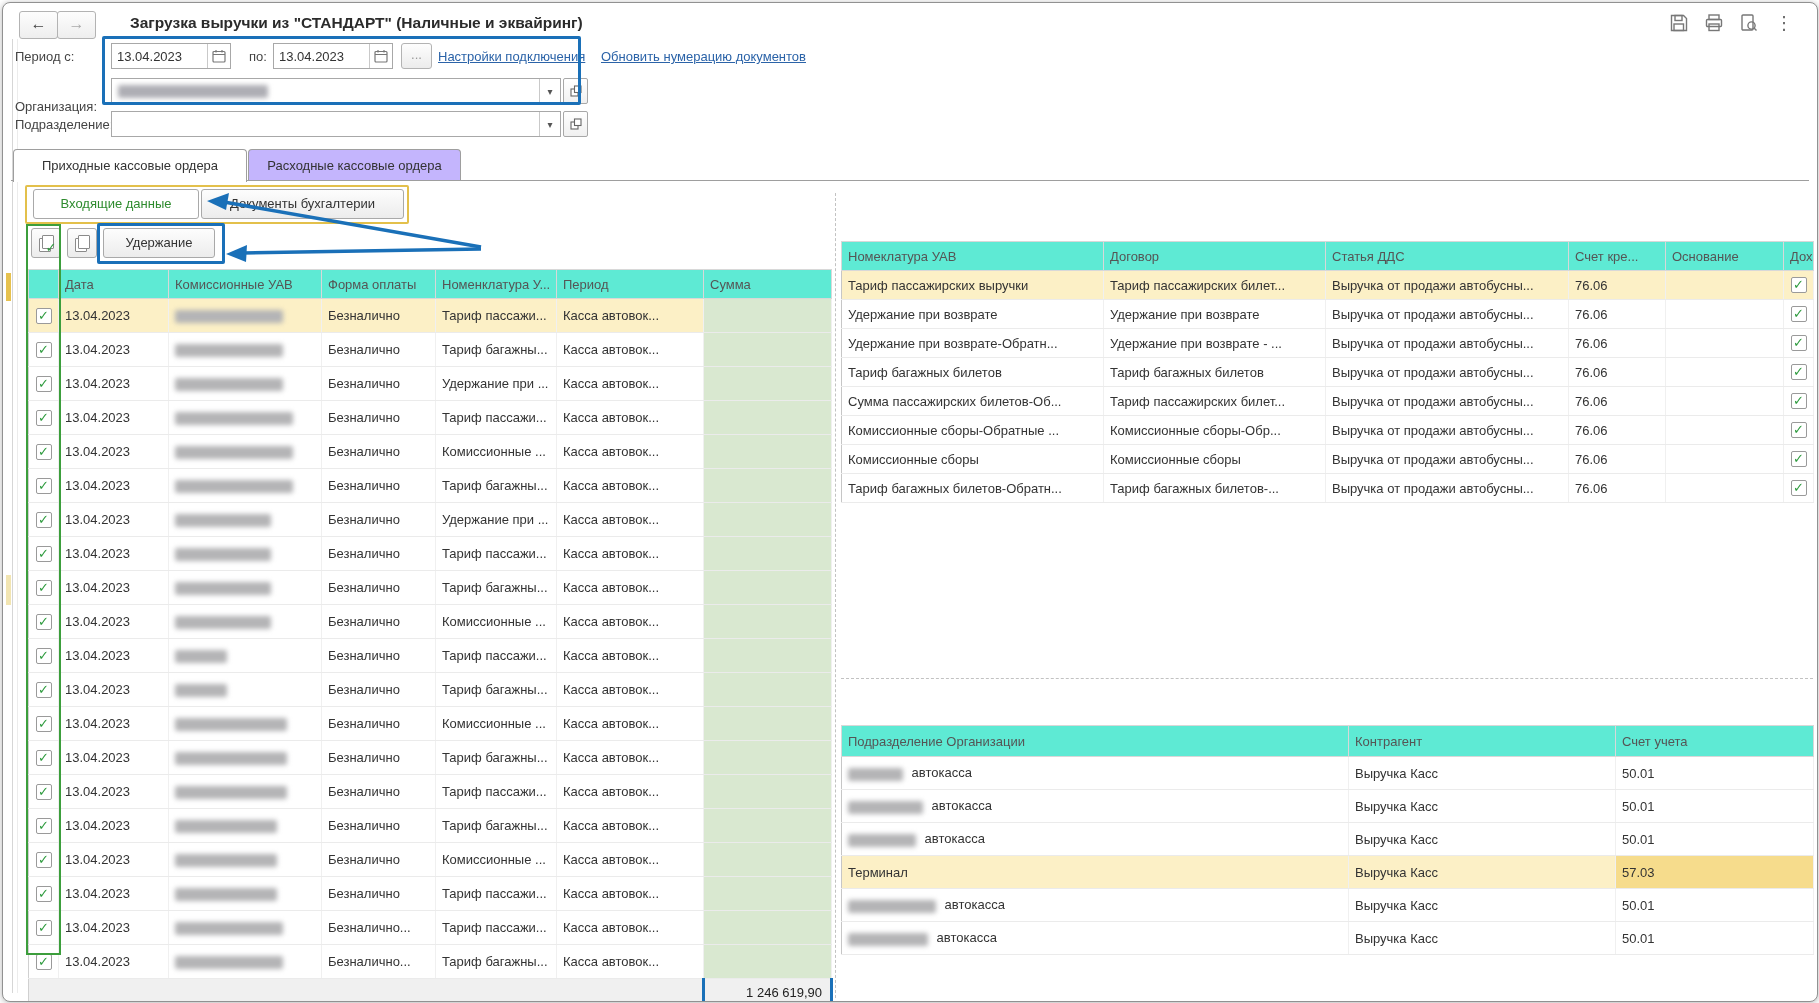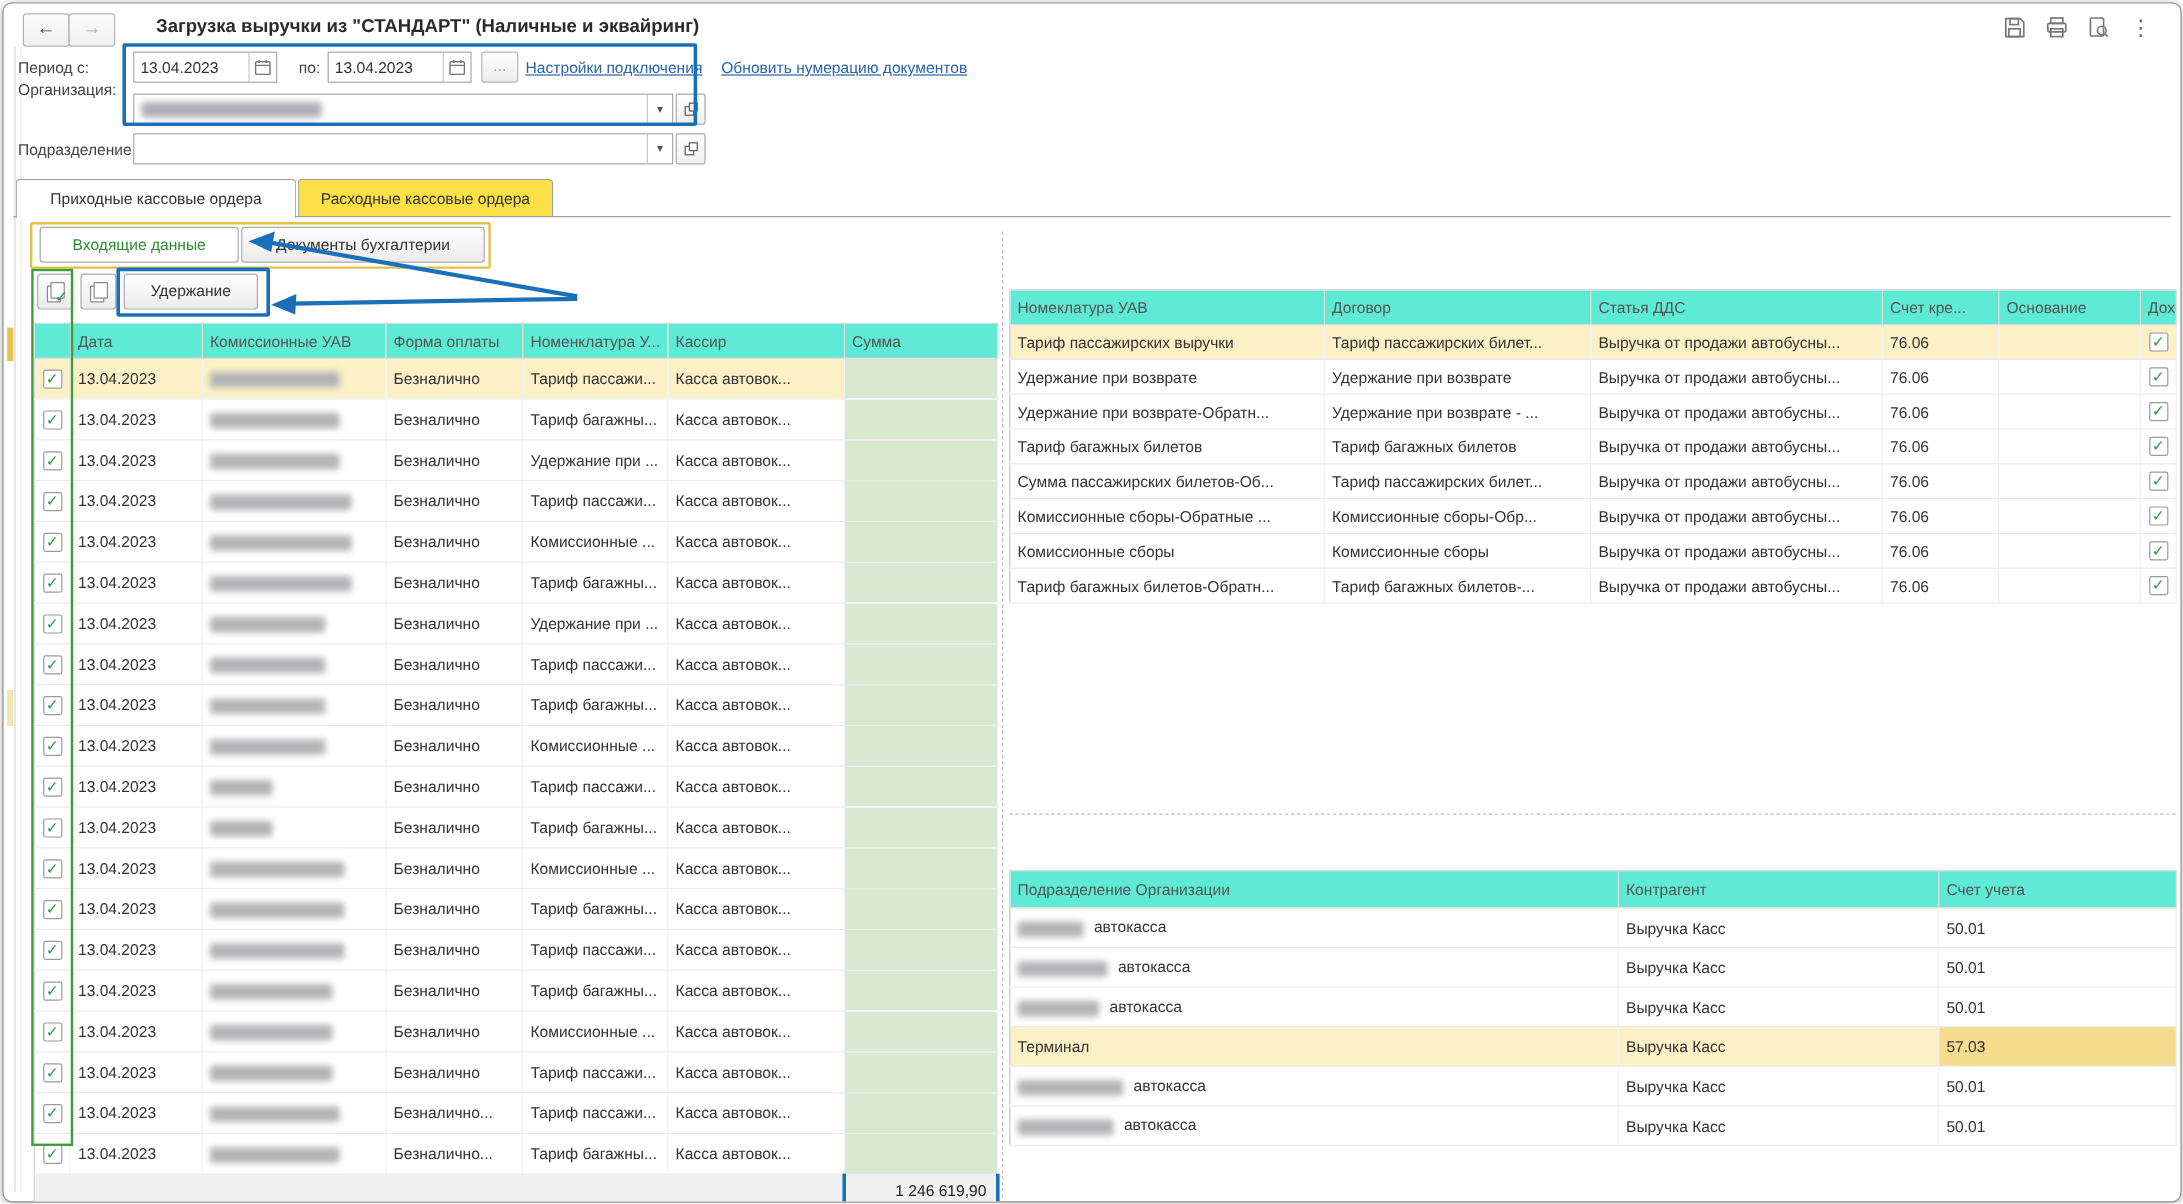--- a/index.html
+++ b/index.html
@@ -24,21 +24,21 @@
   .selarrow{width:20px;border-left:1px solid #c9c9c9;display:flex;align-items:center;justify-content:center;color:#555;font-size:10px;}
   .openbtn{position:absolute;width:25px;height:26px;border:1px solid #a8a8a8;box-sizing:border-box;border-radius:2px;
            background:linear-gradient(#fff,#f0f0f0);display:flex;align-items:center;justify-content:center;}
   .dotsbtn{position:absolute;width:31px;height:26px;border:1px solid #b3b3b3;border-radius:3px;box-sizing:border-box;
            background:linear-gradient(#fdfdfd,#ececec);text-align:center;line-height:22px;color:#999;}
   a.lnk{position:absolute;color:#2b63a8;text-decoration:underline;white-space:nowrap;}
   .blur{display:inline-block;height:13px;background:#b4b4b6;border-radius:2px;filter:blur(2.5px);vertical-align:middle;}
   
   .tabline{position:absolute;left:8px;top:177px;width:1798px;border-top:1px solid #9e9e9e;z-index:1;}
   .tab{position:absolute;top:146px;height:31px;line-height:31px;text-align:center;box-sizing:border-box;
-       border:1px solid #9e9e9e;border-bottom:none;border-radius:4px 4px 0 0;color:#333;background:#fde047;z-index:1;}
+       border:1px solid #9e9e9e;border-bottom:none;border-radius:4px 4px 0 0;color:#333;background:#c4b5fd;z-index:1;}
   .tab.active{background:#fff;height:33px;z-index:3;}
   
   .btn{position:absolute;height:30px;box-sizing:border-box;border:1px solid #a9a9a9;border-radius:3px;
        background:linear-gradient(#fdfdfd,#ececec);text-align:center;line-height:28px;color:#333;white-space:nowrap;}
   .btn.activegreen{background:#fff;color:#2e8b2e;}
   .icbtn{position:absolute;width:30px;height:30px;box-sizing:border-box;border:1px solid #a9a9a9;border-radius:3px;
          background:linear-gradient(#fdfdfd,#ececec);display:flex;align-items:center;justify-content:center;}
   .pages{position:relative;width:15px;height:16px;}
   .pages i{position:absolute;width:10px;height:12px;background:#fff;border:1px solid #8a8a8a;border-radius:1px;}
   .pages i.p1{left:0;top:3px;}.pages i.p2{left:3px;top:0;}
@@ -144,21 +144,21 @@
           <line x1="10" y1="1" x2="10" y2="3.5"></line>
       </svg>
       </span>
   </div>
 
   <div class="dotsbtn" style="left:398px;top:40px;">...</div>
 
   <a class="lnk" href="#" style="left:435px;top:46px;">Настройки подключения</a>
   <a class="lnk" href="#" style="left:598px;top:46px;">Обновить нумерацию документов</a>
 
-  <div class="flabel" style="left:12px;top:64px;">Организация:</div>
+  <div class="flabel" style="left:12px;top:96px;">Организация:</div>
   <div class="selfield" style="left:108px;top:75px;width:450px;">
     <span class="selbody">
         <span class="blur" style="width:150px;background:#aeaeb4;"></span>
       </span>
     <span class="selarrow">▾</span>
   </div>
   <div class="openbtn" style="left:560px;top:75px;">
     <svg width="12" height="12" viewBox="0 0 12 12" fill="#fff" stroke="#666" stroke-width="1.1">
       <rect x="1" y="4" width="7" height="7"></rect>
         <rect x="4.5" y="1" width="6.5" height="6.5"></rect>
@@ -213,21 +213,21 @@
           <col style="width: 147px;">
           <col style="width: 128px;">
         </colgroup>
         <thead>
           <tr>
             <th></th>
             <th>Дата</th>
             <th>Комиссионные УАВ</th>
             <th>Форма оплаты</th>
             <th>Номенклатура У...</th>
-            <th>Кассир</th>
+            <th>Период</th>
             <th>Сумма</th>
           </tr>
         </thead>
         <tbody>
           <tr class="hl">
             <td class="cbcell"><span class="cb">✓</span></td>
             <td>13.04.2023</td>
             <td><span class="blur" style="width: 108px;"></span></td>
             <td>Безналично</td>
             <td>Тариф пассажи...</td>

